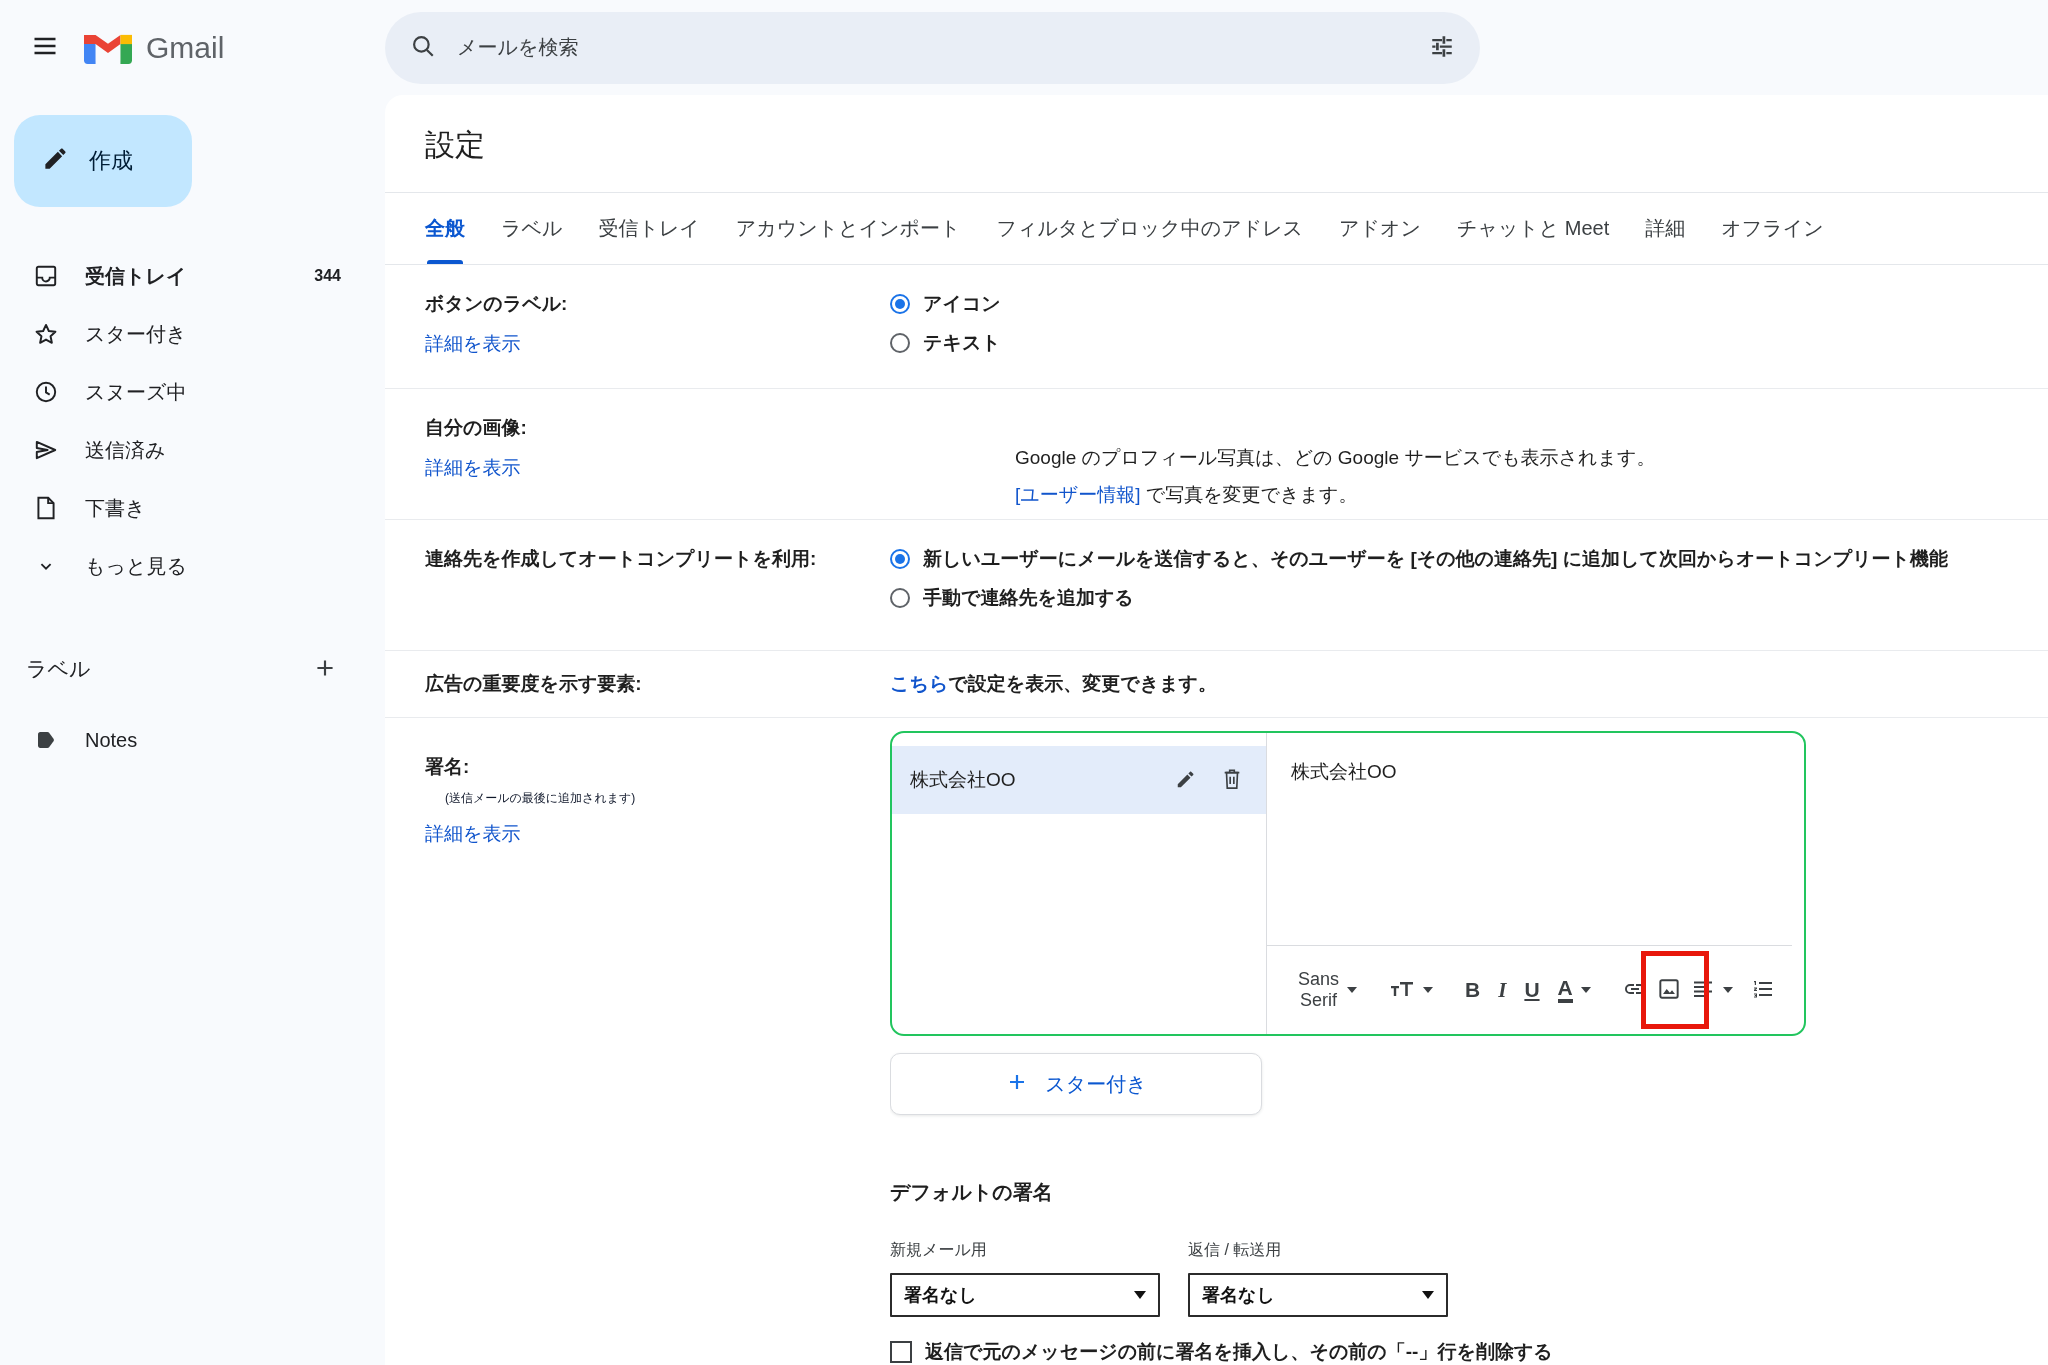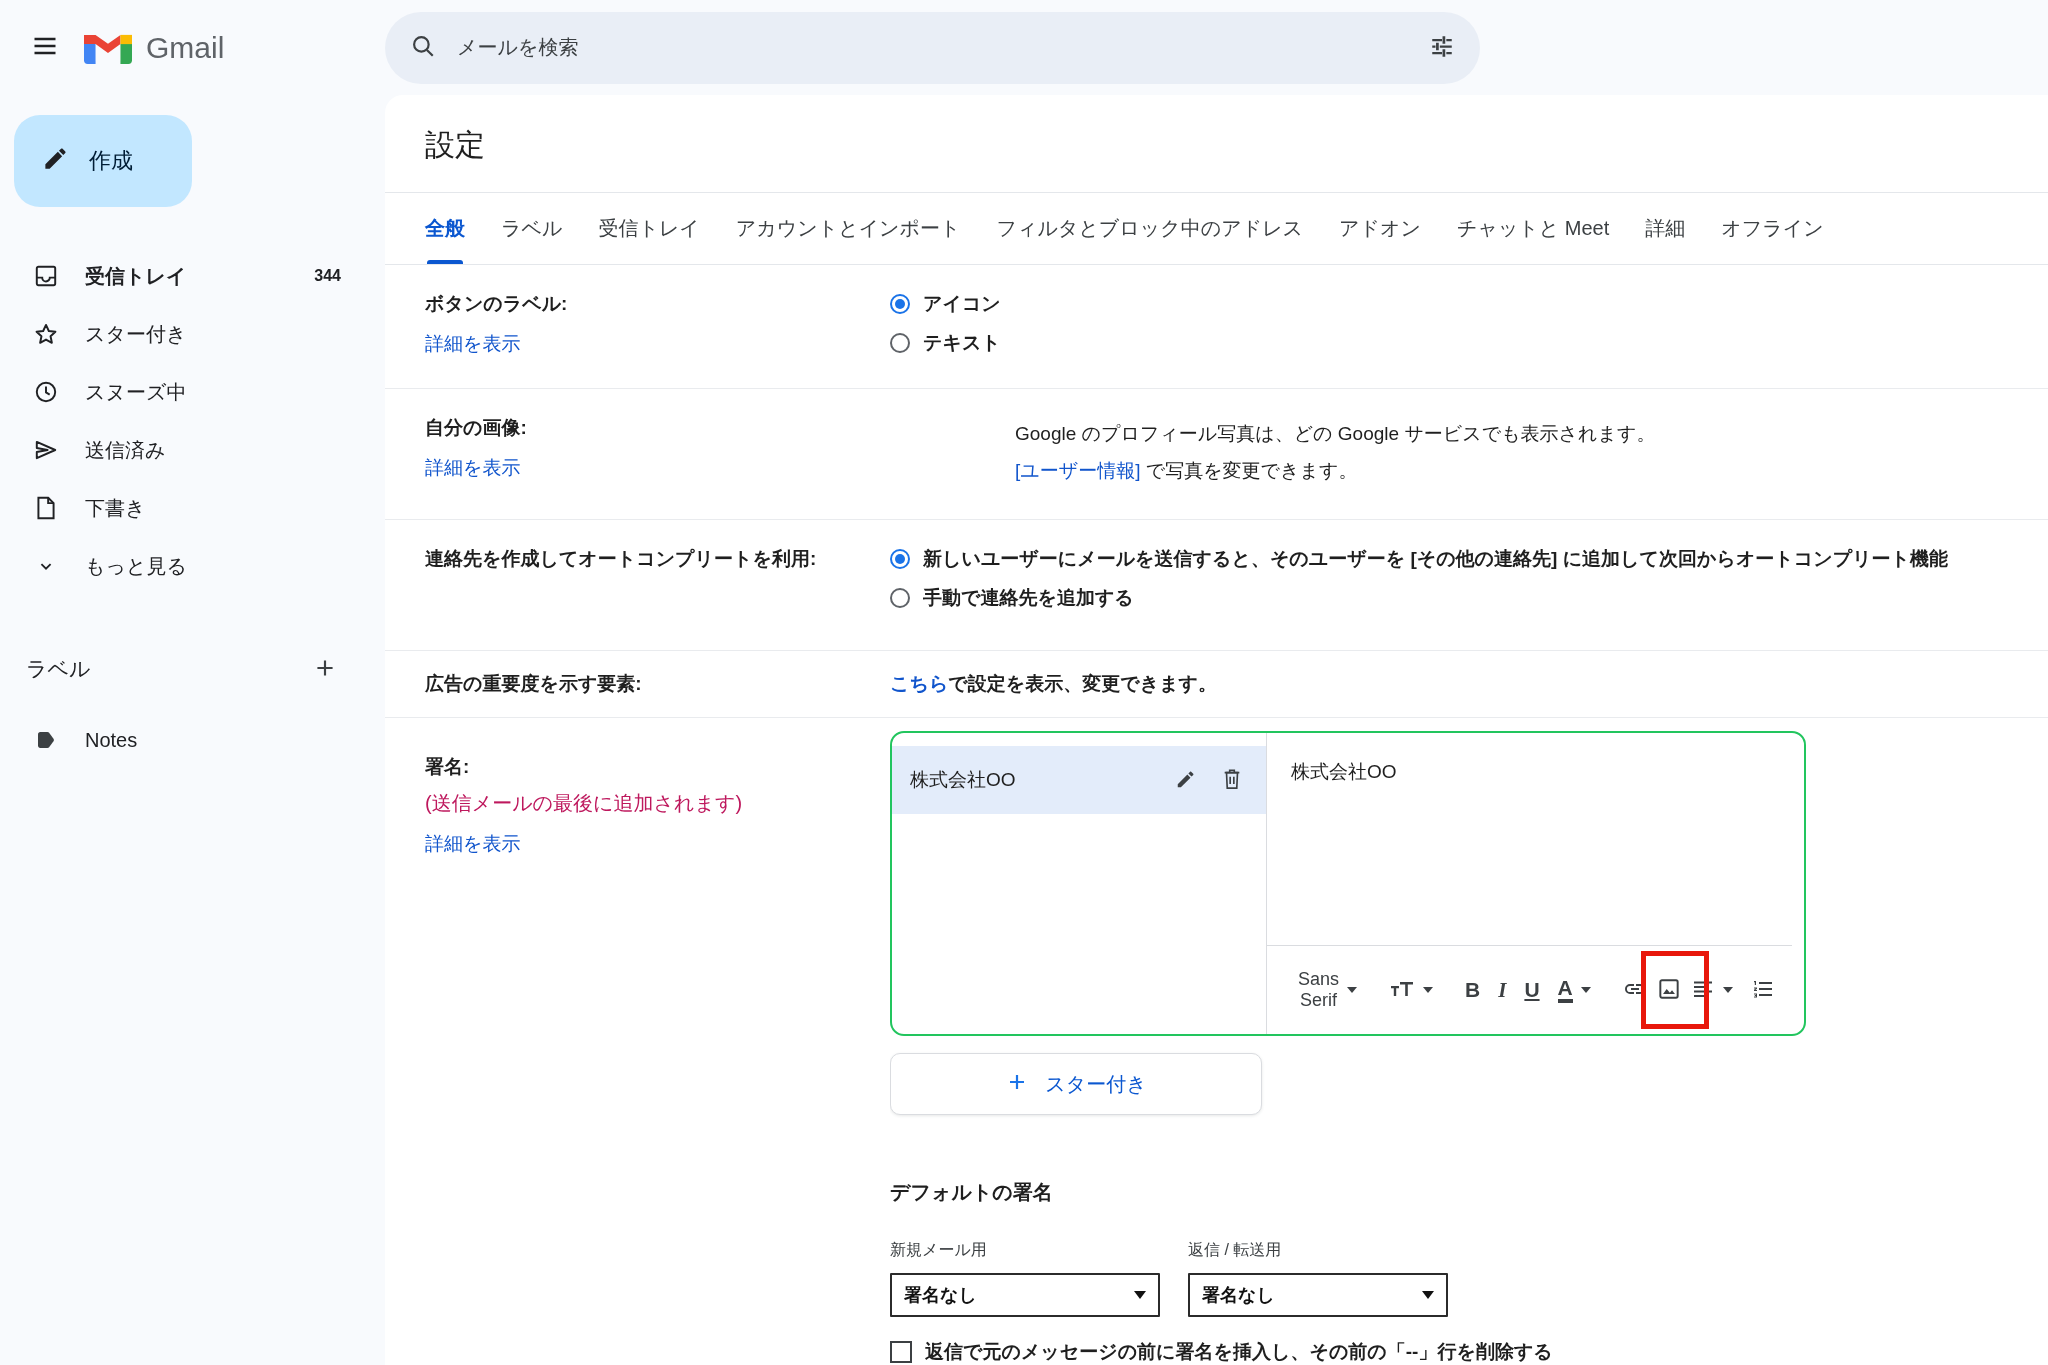--- a/index.html
+++ b/index.html
@@ -50,31 +50,31 @@
   .tab.active{color:#0b57d0;font-weight:700;}
   .tab.active::after{content:"";position:absolute;left:2px;right:2px;bottom:0;height:4px;
        background:#0b57d0;border-radius:3px 3px 0 0;}
 
   .row{display:grid;grid-template-columns:505px 1fr;border-bottom:1px solid #e9ebee;box-sizing:border-box;}
   .row .left{padding:26px 0 0 40px;box-sizing:border-box;}
   .row .right{padding-top:26px;min-width:0;overflow:hidden;}
   .r1{height:125px;}.r2{height:132px;}.r3{height:132px;}.r4{height:67px;}
   .r5{flex:1;border-bottom:none;}
   .row-label{font-size:19px;font-weight:700;color:#1f1f1f;}
-  .sub-label{font-size:20px;color:#be185d;margin-top:10px;}
+  .sub-label{font-size:12px;color:#0f172a;margin-top:10px;margin-left:20px;}
   .link{font-size:19px;color:#1155cc;cursor:pointer;}
   .left .link{display:inline-block;margin-top:14px;}
   .opt{display:flex;align-items:center;gap:13px;margin-bottom:13px;font-size:19px;font-weight:600;
        color:#1f1f1f;min-width:0;}
   .opt .otxt{white-space:nowrap;overflow:hidden;}
   .radio{flex:0 0 20px;width:20px;height:20px;border:2px solid #5f6368;border-radius:50%;
          box-sizing:border-box;position:relative;cursor:pointer;}
   .radio.checked{border-color:#1a73e8;}
   .radio.checked::after{content:"";position:absolute;inset:3px;background:#1a73e8;border-radius:50%;}
-  .pic-text{padding-left:125px;font-size:19px;font-weight:500;line-height:37px;color:#1f1f1f;}
+  .pic-text{padding-left:125px;font-size:19px;font-weight:500;line-height:37px;color:#1f1f1f;margin-top:24px;}
   .inline-link{color:#1155cc;cursor:pointer;}
   .ads-line{font-size:19px;font-weight:600;color:#1f1f1f;}
 
   
   .r5 .left{padding-top:36px;}
   .r5 .right{padding-top:13px;padding-right:38px;}
   .sig-widget{width:916px;height:305px;border:2px solid #22c55e;border-radius:14px;display:flex;
               overflow:hidden;box-sizing:border-box;}
   .sig-list{width:375px;flex:0 0 375px;border-right:1px solid #dadce0;padding-top:13px;box-sizing:border-box;}
   .sig-item{height:68px;background:#e3ecfa;display:flex;align-items:center;padding:0 14px 0 18px;gap:6px;cursor:pointer;}

